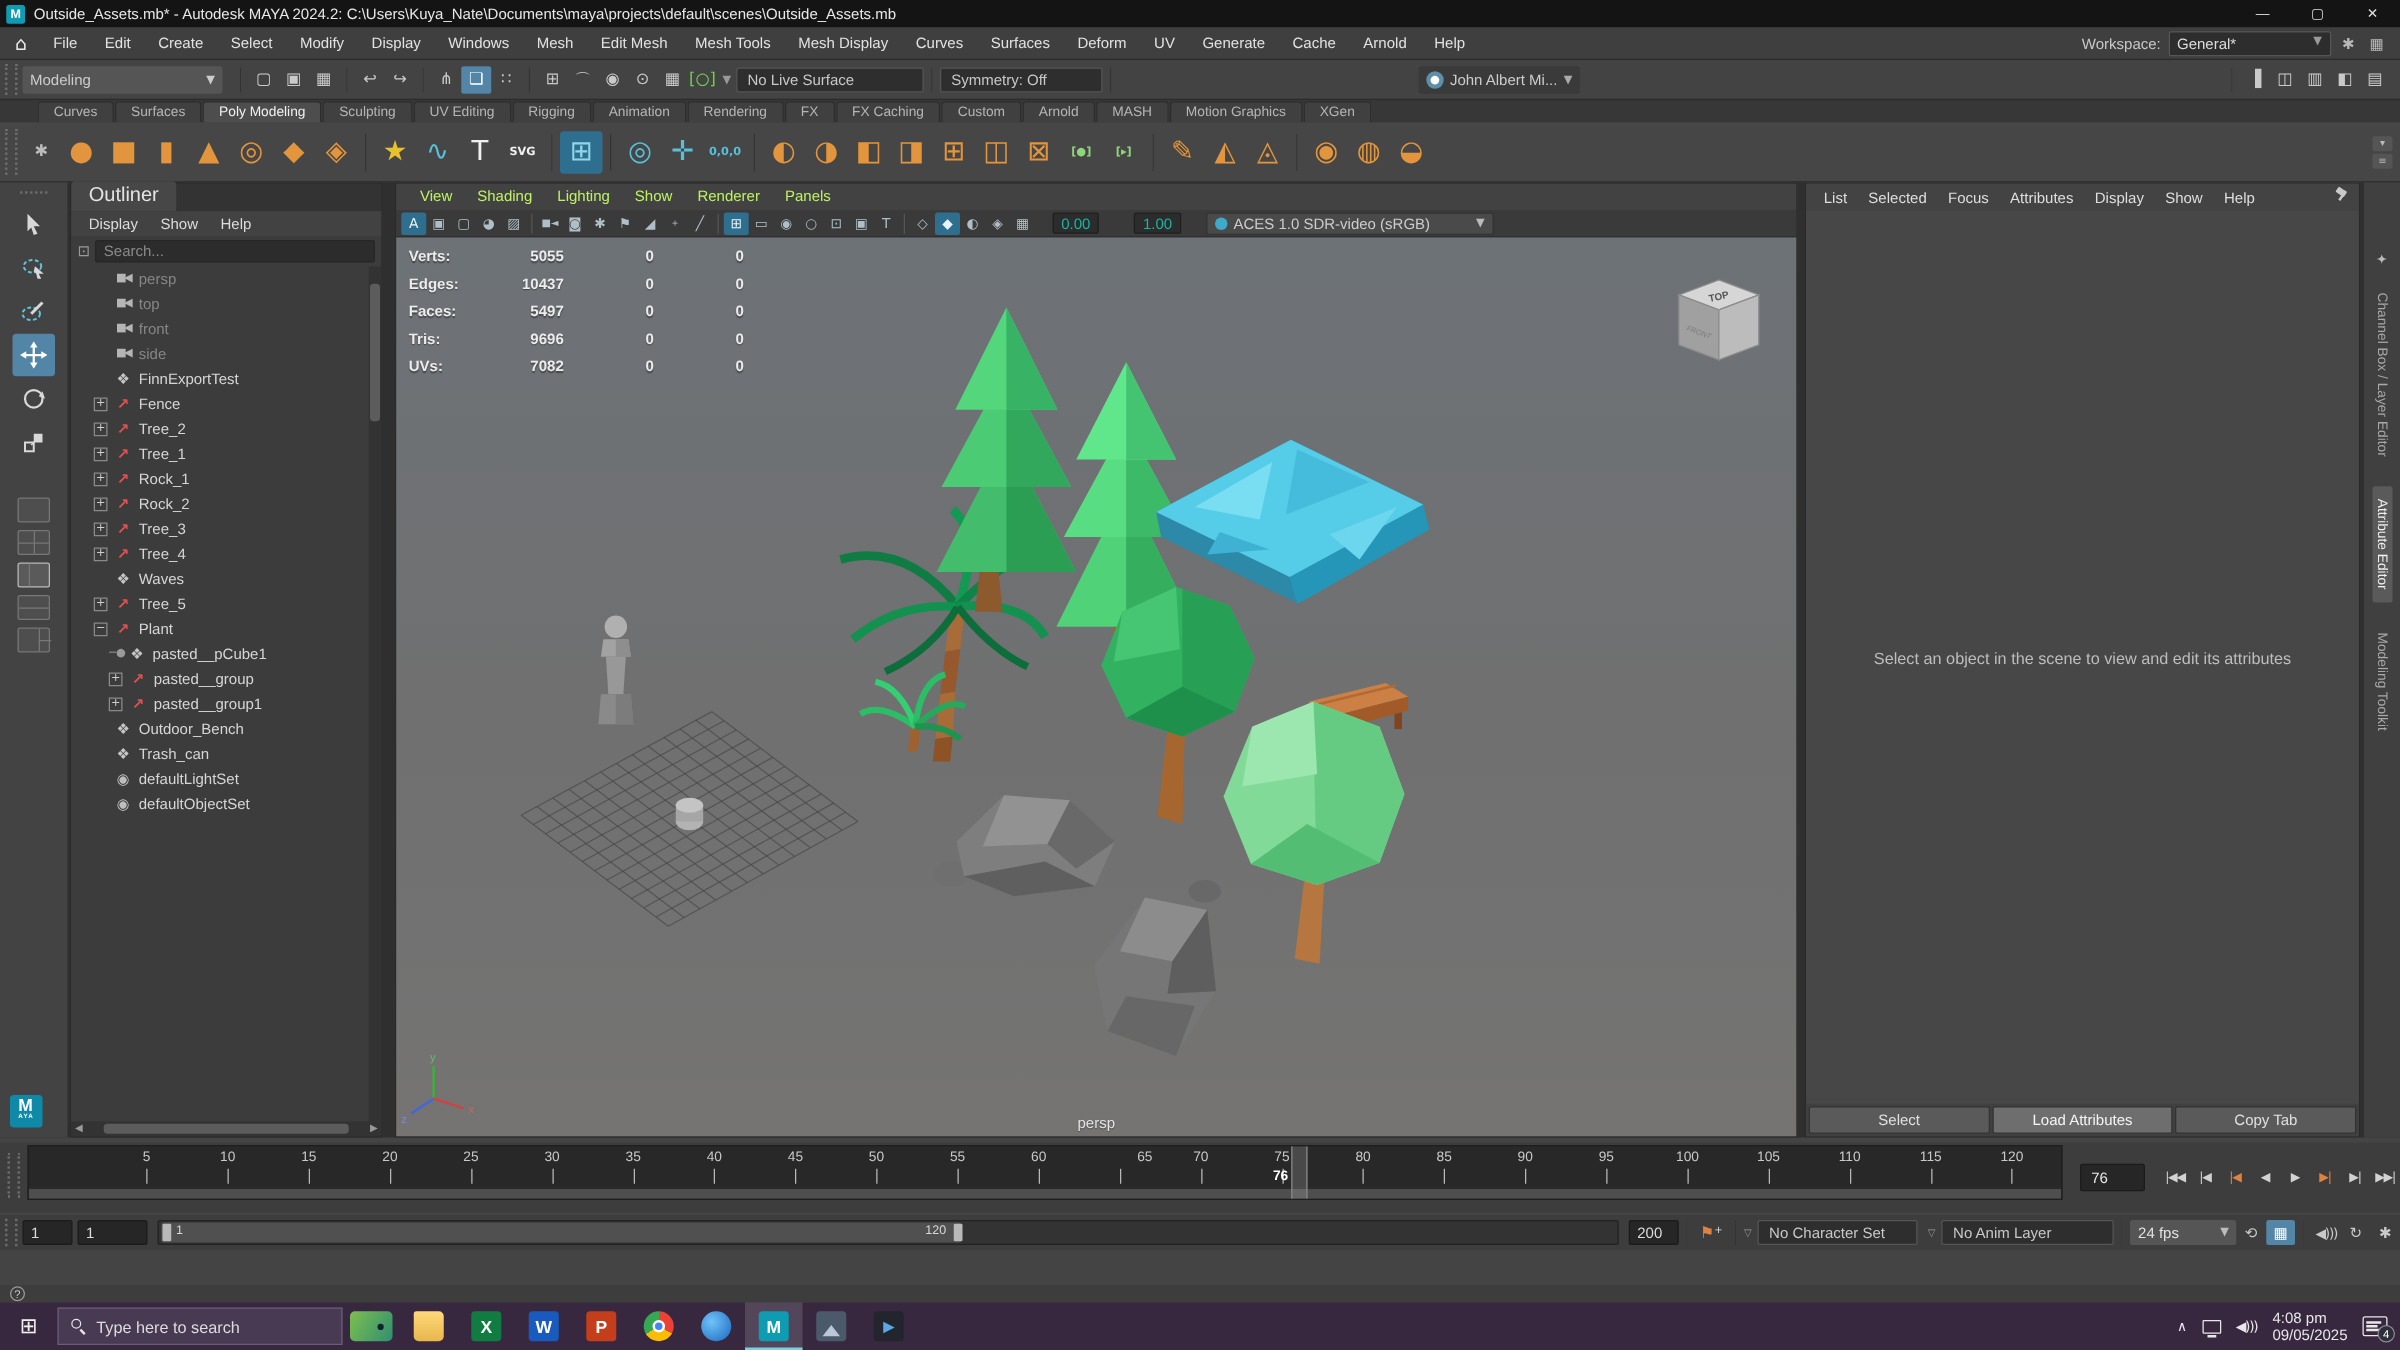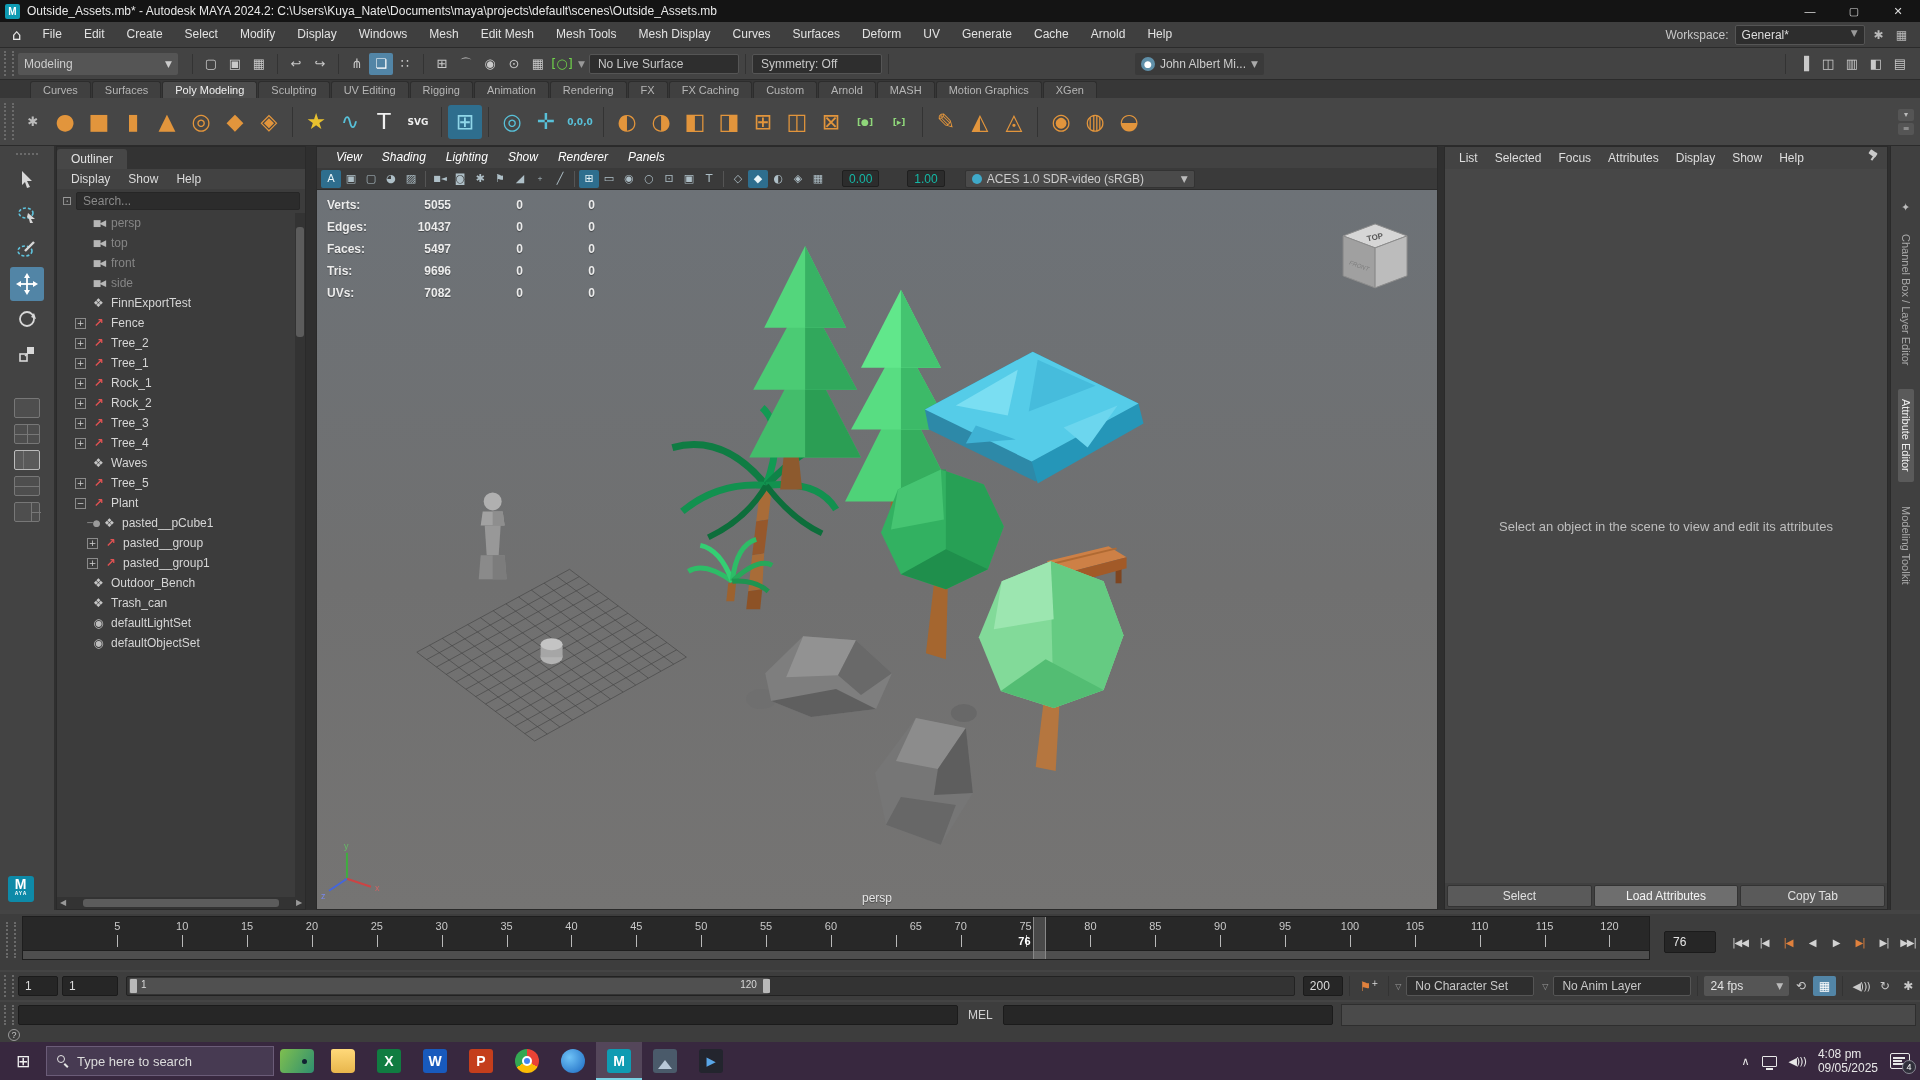--- a/index.html
+++ b/index.html
@@ -64,21 +64,21 @@
   .laygroup { margin-top:26px; display:flex; flex-direction:column; gap:6px; align-items:center; }
   .laybtn { width:26px; height:20px; border:1px solid #777; border-radius:2px; background:#4e4e4e; position:relative; }
   .laybtn.active { border-color:#bbb; background:#5a5a5a; }
   .laybtn i { position:absolute; background:#777; }
   .mayalogo { position:absolute; left:8px; bottom:8px; width:26px; height:26px; background:#0e8aa8; border-radius:3px; color:#fff; text-align:center; font-weight:bold; font-size:15px; line-height:24px; }
   .mayalogo span { display:block; font-size:5px; line-height:3px; letter-spacing:1px; }
 
   
   .outliner { position:absolute; left:56px; top:0; width:250px; height:764px; background:#3c3c3c; border:1px solid #2a2a2a; display:flex; flex-direction:column; }
   .ol-tabrow { height:22px; background:#333; display:flex; align-items:flex-end; }
-  .ol-tab { background:#474747; color:#e4e4e4; padding:3px 14px; font-size:12px; border-radius:3px 3px 0 0; }
+  .ol-tab { background:#474747; color:#e4e4e4; padding:3px 14px; font-size:16px; border-radius:3px 3px 0 0; }
   .ol-menus { height:20px; display:flex; gap:2px; padding:2px 6px; background:#424242; }
   .ol-menus span { padding:0 8px; color:#dcdcdc; line-height:17px; }
   .ol-searchrow { height:24px; display:flex; align-items:center; gap:4px; padding:0 5px; background:#3c3c3c; }
   .ol-searchicon { color:#9a9a9a; font-size:12px; }
   .ol-search { flex:1; background:#2c2c2c; border:1px solid #262626; border-radius:2px; color:#8a8a8a; height:18px; line-height:17px; padding:0 6px; }
   .ol-list { flex:1; position:relative; overflow:hidden; background:#3c3c3c; }
   .ol-row { height:20px; display:flex; align-items:center; color:#d6d6d6; font-size:12px; }
   .ol-row.grayed { color:#868686; }
   .ol-exp { width:11px; height:11px; border:1px solid #8a8a8a; color:#cfcfcf; font-size:9px; line-height:9px; text-align:center; margin-right:4px; background:#3c3c3c; flex:none; }
   .ol-noexp { width:15px; flex:none; }
@@ -90,21 +90,21 @@
   .ol-childline { color:#9a9a9a; font-size:9px; width:14px; text-align:center; flex:none;}
   .ol-vscroll { position:absolute; right:0; top:0; width:10px; height:100%; background:#333; }
   .ol-vscroll .thumb { position:absolute; top:14px; left:1px; width:8px; height:110px; background:#5c5c5c; border-radius:3px; }
   .ol-hscroll { height:12px; background:#333; display:flex; }
   .ol-hscroll .thumb { flex:1; margin:2px 14px; background:#5c5c5c; border-radius:3px; }
   .ol-hscroll .ar { width:12px; color:#999; font-size:8px; text-align:center; line-height:12px; }
 
   
   .viewport { position:absolute; left:316px; top:0; width:1122px; height:764px; background:#3e3e3e; border:1px solid #2a2a2a; display:flex; flex-direction:column; }
   .vp-menus { height:21px; display:flex; gap:2px; padding:1px 10px; background:#424242; }
-  .vp-menus span { padding:0 9px; color:#ffffff; line-height:19px;font-style:italic; }
+  .vp-menus span { padding:0 9px; color:#bef264; line-height:19px; }
   .vp-toolbar { height:22px; background:#3a3a3a; display:flex; align-items:center; padding:0 4px; border-bottom:1px solid #2c2c2c; }
   .vp-toolbar .vti { min-width:20px; height:18px; display:flex; align-items:center; justify-content:center; color:#aebfc7; font-size:11px; border-radius:2px; padding:0 1px; }
   .vp-toolbar .vti.on { background:#2e6e8e; color:#e8f4f8; }
   .vp-toolbar .vsep { width:1px; height:16px; background:#555; margin:0 4px; }
   .vp-toolbar .vfield { background:#2c2c2c; border:1px solid #1f1f1f; border-radius:2px; color:#14b8a6; padding:0 6px; height:17px; line-height:16px; margin:0 14px; }
   .vp-toolbar .aces { display:flex; align-items:center; gap:5px; background:#4a4a4a; border:1px solid #333; border-radius:2px; height:18px; padding:0 6px; margin-left:6px; width:230px; }
   .vp-toolbar .aces .dot { width:10px; height:10px; border-radius:50%; background:#3fa9c9; }
   .vp-toolbar .aces .arr { margin-left:auto; color:#bbb; font-size:9px; }
   .vp-canvas { position:relative; flex:1; background:linear-gradient(180deg,#6d7277 0%, #707070 55%, #757473 100%); overflow:hidden; }
   .hud { position:absolute; left:10px; top:8px; color:#ececec; font-size:12px; font-weight:bold; text-shadow:0 1px 1px rgba(0,0,0,.4); }
@@ -958,27 +958,20 @@
         <span class="arr g">▼</span>
     </div>
     <div class="ricon g">⟲</div>
     <div class="ricon on g">▦</div>
     <div class="sep"></div>
     <div class="ricon g speaker">◀)))</div>
     <div class="ricon g">↻</div>
     <div class="ricon g">✱</div>
   </div>
 
-  <div class="cmdrow">
-    <div class="grip"></div>
-    <div class="cmdfield" style="width:940px"></div>
-    <div class="cmdlabel">MEL</div>
-    <div class="cmdfield" style="width:330px;margin-right:8px"></div>
-    <div class="resultpane"></div>
-  </div>
 
   <div class="helprow">
     <div class="helpq">?</div>
   </div>
 
   <div class="taskbar">
     <div class="startbtn g">⊞</div>
     <div class="tsearch">
       <span class="mag">
           <i></i>

